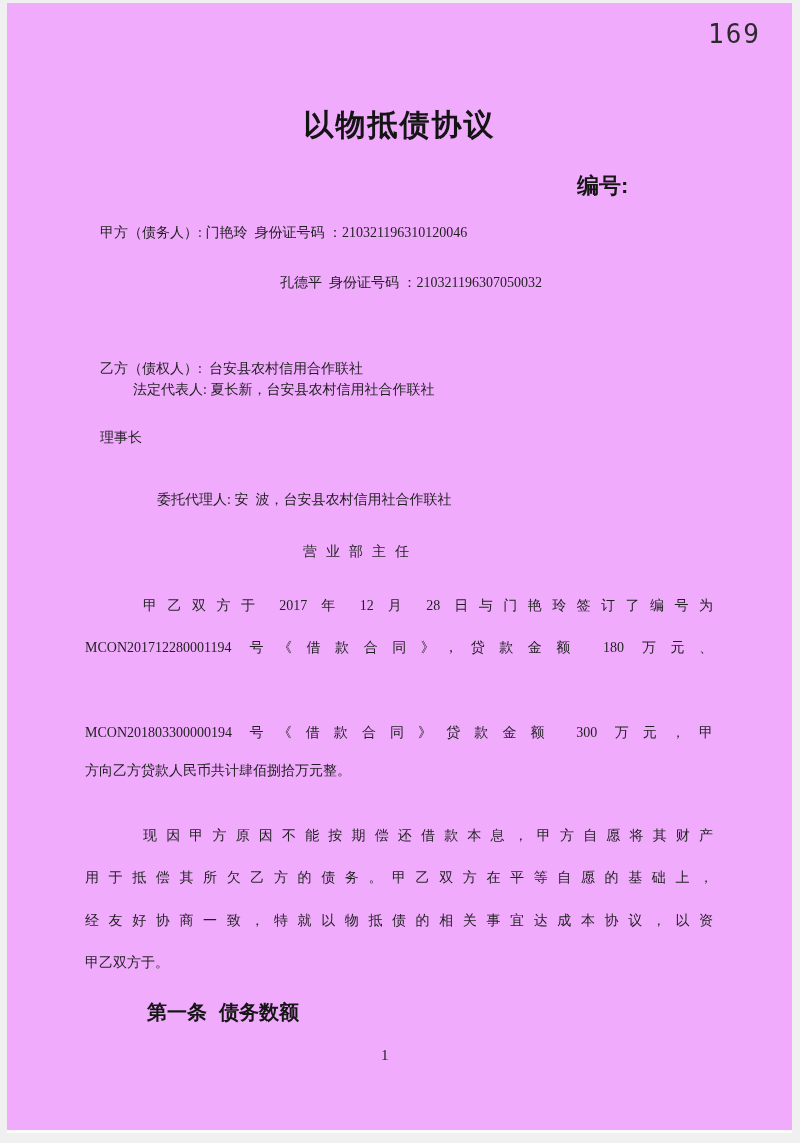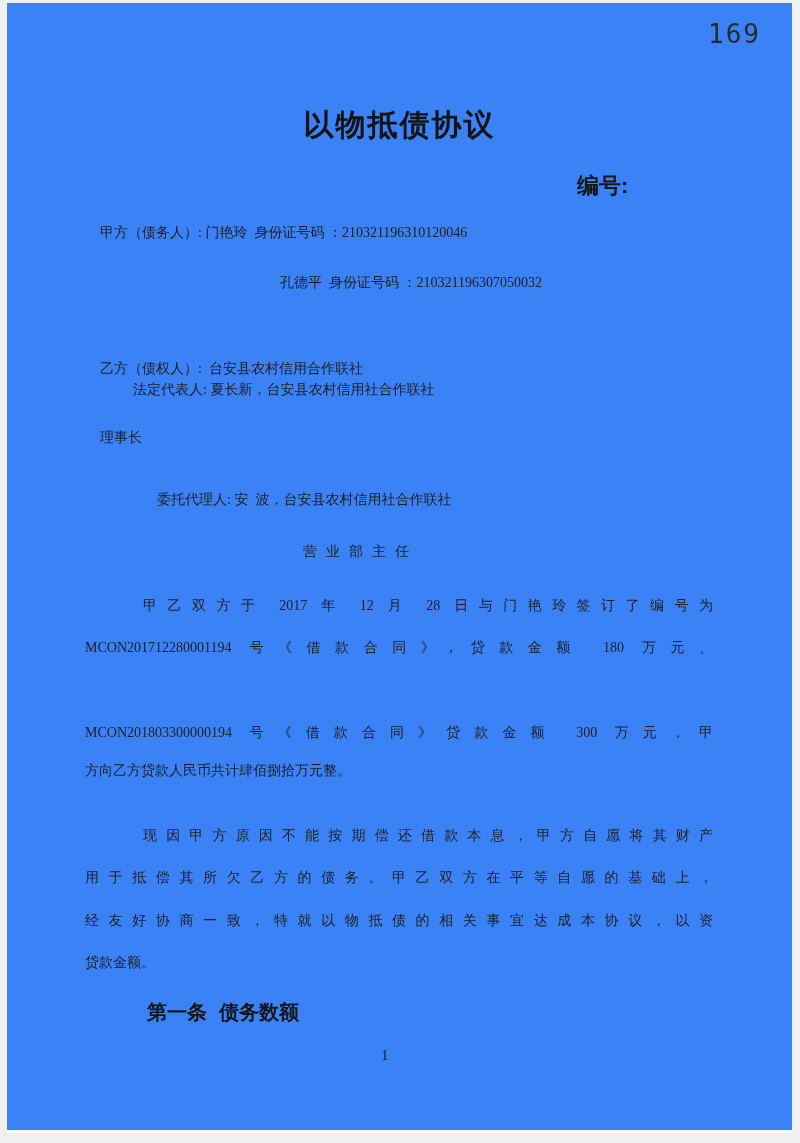--- a/index.html
+++ b/index.html
@@ -10,21 +10,21 @@
     overflow: hidden;
   }
   .scan-frame {
     position: relative;
     width: 800px; height: 1143px;
     background: #f0f0f0;
   }
   .page {
     position: absolute;
     left: 7px; top: 3px; right: 8px; bottom: 13px;
-    background: #3b82f6;
+    background: #f0abfc;
     box-shadow: 0 1px 0 #f7f7f7, 0 3px 0 #fbfbfb;
   }
   .line {
     position: absolute;
     color: #1f1f1f;
     font-size: 14px;
     line-height: 1.3;
     white-space: pre;
   }
   .just {
@@ -104,20 +104,20 @@
     <div class="line agent-dept" style="left:296px; top:540px;">营业部主任</div>
 
     <div class="line just" style="left:136px; top:594px; width:570px;">甲乙双方于 2017 年 12 月 28 日与门艳玲签订了编号为</div>
     <div class="line just" style="left:78px; top:636px; width:628px;">MCON201712280001194 号《借款合同》, 贷款金额 180 万元、</div>
     <div class="line just" style="left:78px; top:721px; width:628px;">MCON201803300000194 号《借款合同》贷款金额 300 万元，甲</div>
     <div class="line" style="left:78px; top:759px;">方向乙方贷款人民币共计肆佰捌拾万元整。</div>
 
     <div class="line just" style="left:136px; top:824px; width:570px;">现因甲方原因不能按期偿还借款本息，甲方自愿将其财产</div>
     <div class="line just" style="left:78px; top:909px; width:628px;">经友好协商一致，特就以物抵债的相关事宜达成本协议，以资</div>
     <div class="line just" style="left:78px; top:866px; width:628px;">用于抵偿其所欠乙方的债务。甲乙双方在平等自愿的基础上，</div>
-    <div class="line" style="left:78px; top:951px;">贷款金额。</div>
+    <div class="line" style="left:78px; top:951px;">甲乙双方于。</div>
 
     <div class="article-heading">第一条 债务数额</div>
 
     <div class="footer-page">1</div>
 
   </div>
 </div>
 
 </body></html>

